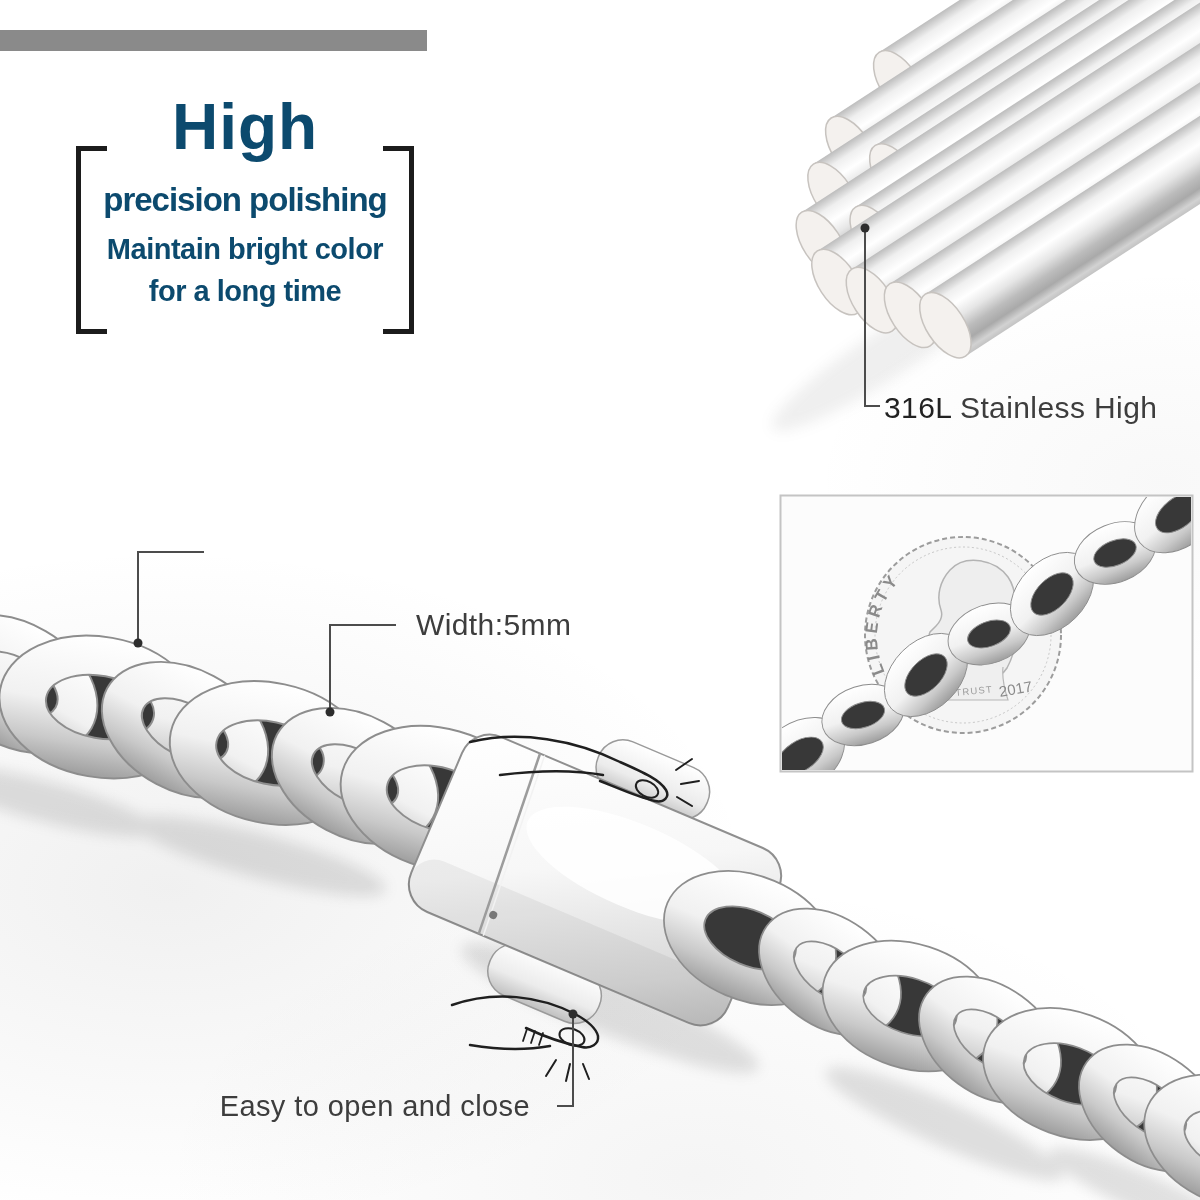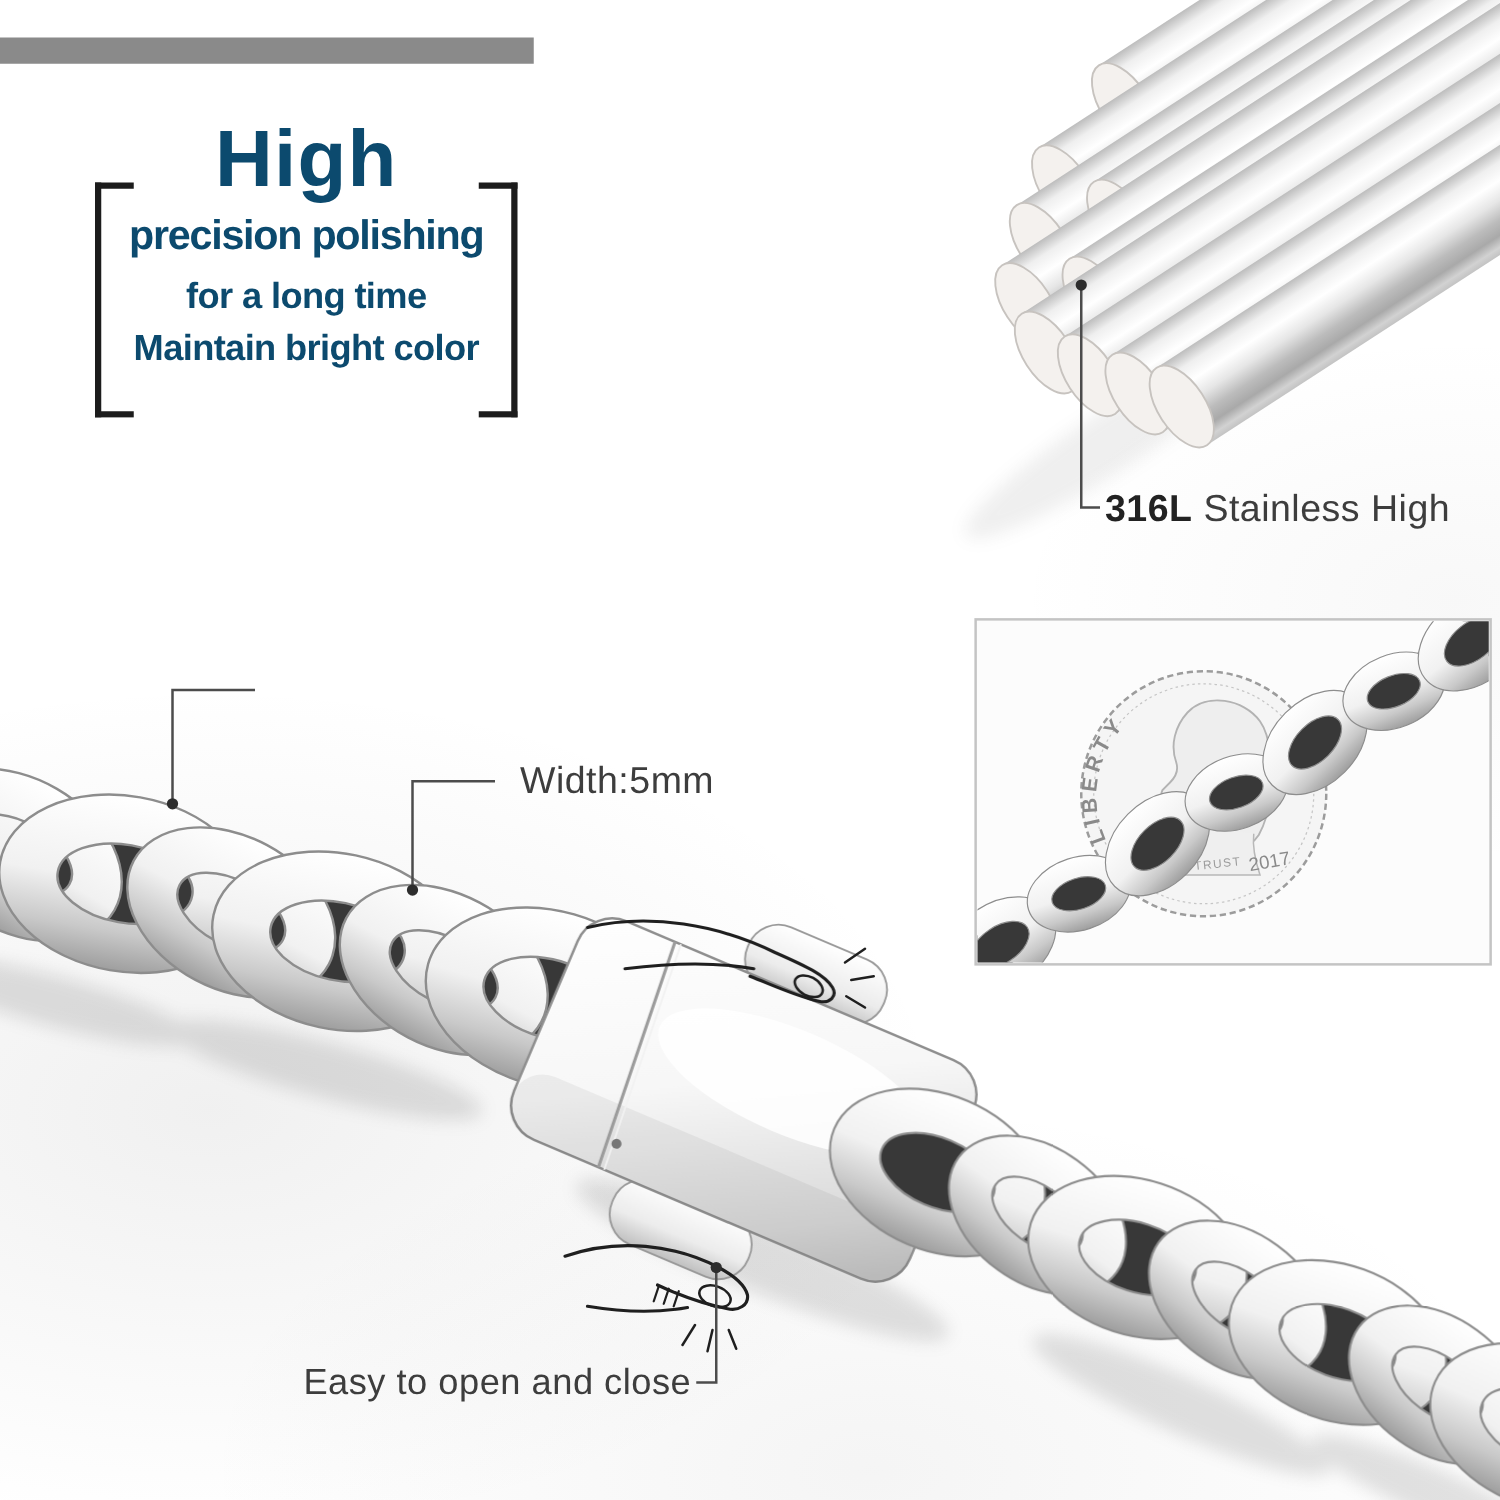--- a/index.html
+++ b/index.html
@@ -7,28 +7,28 @@
           font-family:"Liberation Sans",sans-serif;}
   .bg-wash{position:absolute;inset:0;
     background:
       radial-gradient(900px 520px at 14% 74%, rgba(110,110,110,0.10), transparent 65%),
       radial-gradient(760px 420px at 58% 98%, rgba(110,110,110,0.07), transparent 70%),
       radial-gradient(500px 300px at 97% 40%, rgba(120,120,120,0.05), transparent 70%);}
   .stage{position:absolute;left:0;top:0;}
   .top-bar{position:absolute;left:0;top:30px;width:427px;height:21px;background:#8a8a8a;}
   .headline{position:absolute;left:62px;top:94px;width:366px;text-align:center;color:#0c4a6e;}
   .hl-title{font-size:64px;font-weight:700;line-height:1.05;letter-spacing:1px;}
-  .hl-sub{font-size:33px;font-weight:700;margin-top:8px;letter-spacing:-1px;}
+  .hl-sub{font-size:33px;font-weight:700;margin-top:20px;letter-spacing:-1px;}
   .hl-line{font-size:29px;font-weight:700;margin-top:14px;letter-spacing:-0.5px;}
   .hl-line + .hl-line{margin-top:9px;}
   .bracket{position:absolute;width:26px;height:178px;top:52px;}
   .bracket-l{left:14px;border-left:5px solid #1c1c1c;border-top:5px solid #1c1c1c;border-bottom:5px solid #1c1c1c;}
   .bracket-r{right:14px;border-right:5px solid #1c1c1c;border-top:5px solid #1c1c1c;border-bottom:5px solid #1c1c1c;}
   .callout-label{position:absolute;color:#3d3d3d;font-size:29px;letter-spacing:0.4px;white-space:nowrap;}
-  .callout-label b{color:#222222;font-weight:700;}
+  .callout-label b{color:#222222;font-weight:400;}
 </style>
 </head>
 <body>
 
 <div class="canvas">
   <div class="bg-wash"></div>
 
   <svg class="stage" width="1200" height="1200" viewBox="0 0 1200 1200" xmlns="http://www.w3.org/2000/svg" xmlns:xlink="http://www.w3.org/1999/xlink">
     <defs>
       <linearGradient id="gLink" x1="0" y1="0" x2="0" y2="1">
@@ -255,20 +255,20 @@
     </g>
   </svg>
 
   <div class="top-bar"></div>
 
   <div class="headline">
     <div class="bracket bracket-l"></div>
     <div class="bracket bracket-r"></div>
     <div class="hl-title">High</div>
     <div class="hl-sub">precision polishing</div>
+    <div class="hl-line">Maintain bright color</div>
     <div class="hl-line">for a long time</div>
-    <div class="hl-line">Maintain bright color</div>
   </div>
 
   <div class="callout-label" style="left:416px;top:608px;font-size:30px;">Width:5mm</div>
   <div class="callout-label" style="left:884px;top:391px;font-size:30px;"><b>316L</b><span> Stainless High</span></div>
-  <div class="callout-label" style="right:647px;top:1090px;text-align:right;">Easy to open and close</div>
+  <div class="callout-label" style="right:670px;top:1090px;text-align:right;">Easy to open and close</div>
 </div>
 
 </body></html>

